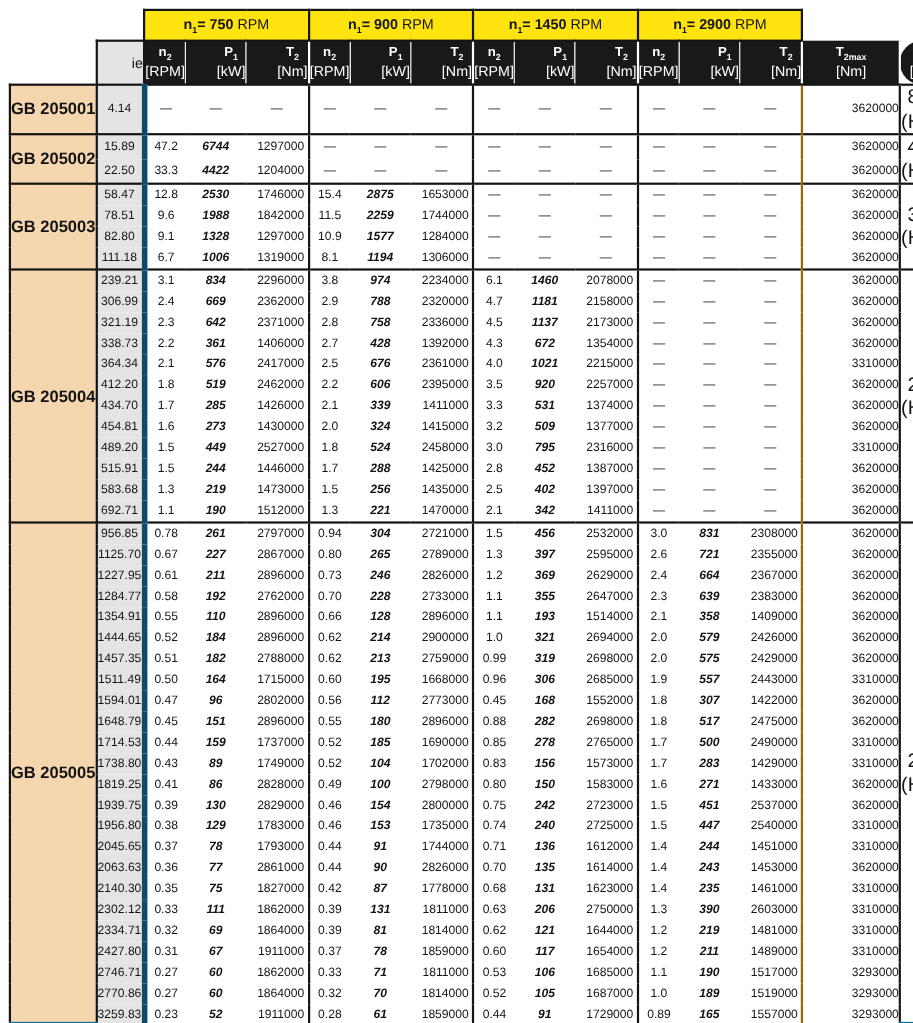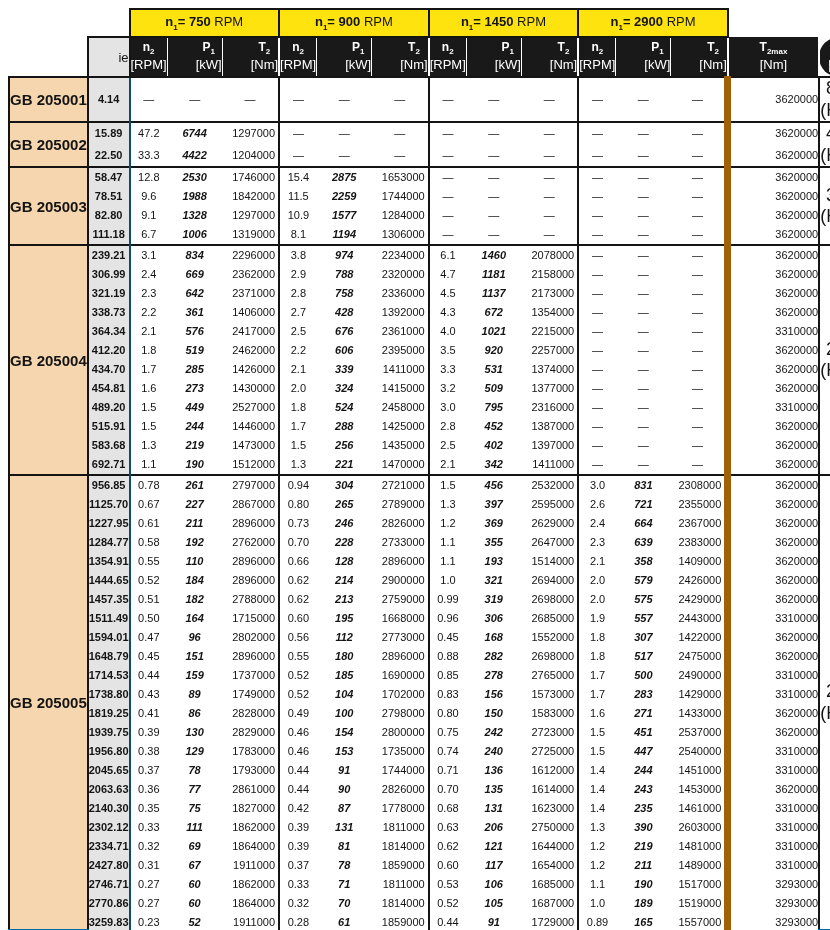--- a/index.html
+++ b/index.html
@@ -16,26 +16,26 @@
   td.hdr{background:#191919;color:#ffffff;text-align:center;border-bottom:2px solid #141414;height:38px;}
   td.hdr .l1{font-weight:bold;font-size:12px;line-height:1.1;}
   td.hdr .l1 sub{font-size:8px;}
   td.hdr .l2{font-size:13px;line-height:1.2;}
   td.ws{border-left:2px solid #ffffff;}
   td.w1{border-left:1px solid #ffffff;padding-left:28px;}
   td.obr{border-right:2px solid #141414;border-radius:20px;}
   td.iehdr{background:#e4e4e4;border:2px solid #141414;text-align:right;font-weight:normal;font-size:13px;}
   
   td.model{background:#f5d6af;border:2px solid #141414;text-align:center;font-weight:bold;font-size:15px;}
-  td.ie{background:#e4e4e4;border-left:2px solid #141414;border-right:2px solid #0c4a6e;text-align:center;font-weight:bold;}
+  td.ie{background:#e4e4e4;border-left:2px solid #141414;border-right:5px solid #0c4a6e;text-align:center;font-weight:normal;}
   td.n2{border-left:2px solid #141414;text-align:center;}
   td.p1{font-weight:bold;font-style:italic;text-align:center;}
   td.t2{text-align:right;padding-right:3px;}
   td.dash{text-align:center;padding:0;font-weight:normal;font-style:normal;}
-  td.tmax{border-left:7px solid #a16207;border-right:2px solid #141414;text-align:center;padding-left:44px;}
+  td.tmax{border-left:2px solid #a16207;border-right:2px solid #141414;text-align:center;padding-left:44px;}
   td.pt{border-right:2px solid #141414;text-align:center;font-size:18px;}
   td.pt .ptv,td.pt .ptn{line-height:1.2;}
   tr.gfirst td{border-top:2px solid #141414;}
   tr.glast td{border-bottom:2px solid #141414;}
   td.bb{border-bottom:8px solid #0369a1;}
   tr.tall td{height:30px;}
 </style>
 </head>
 <body>
 

